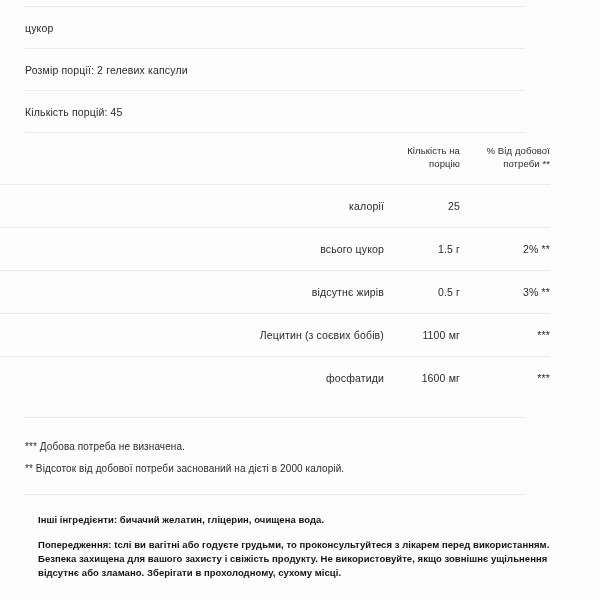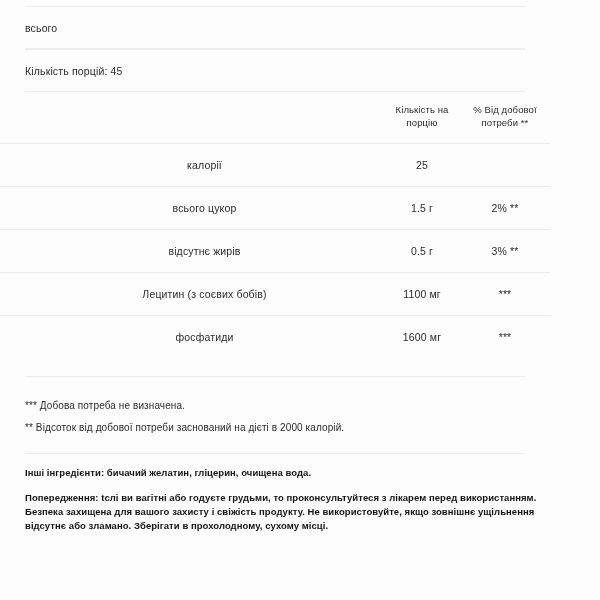--- a/index.html
+++ b/index.html
@@ -46,21 +46,21 @@
   
   .nf-table {
     width: 100%;
     border-collapse: collapse;
     table-layout: fixed;
   }
   .nf-table td, .nf-table th {
     padding: 0;
     margin: 0;
     vertical-align: top;
-    text-align: center;
+    text-align: right;
     font-weight: normal;
   }
   .col-name   { width: 359px; }
   .col-amount { width: 76px; }
   .col-dv     { width: 90px; }
   .col-pad    { width: 75px; }
 
   .head-row th {
     padding-top: 12px;
     padding-bottom: 14px;
@@ -95,22 +95,23 @@
   }
   .footnote {
     font-size: 10px;
     line-height: 22px;
     color: #2b2b2b;
     letter-spacing: .1px;
   }
 
   
   .disclaimers {
-    padding: 0 25px;
-    box-sizing: border-box;
+    padding: 0 38px;
+    box-sizing: border-box;
+    margin-top: 6px;
   }
   .disclaimer {
     font-size: 9.5px;
     font-weight: bold;
     line-height: 14px;
     color: #141414;
     letter-spacing: .05px;
     margin-bottom: 11px;
     max-width: 552px;
   }
@@ -123,24 +124,27 @@
 </style>
 </head>
 <body>
 
 <div class="panel">
 
   <div class="sp-6"></div>
   <div class="rule"></div>
 
   <div class="info-row">
-    <span>всього</span>
-  </div>
-  <div class="rule"></div>
-
+    <span>цукор</span>
+  </div>
+  <div class="rule"></div>
+
+  <div class="info-row">
+    <span>Розмір порції: 2 гелевих капсули</span>
+  </div>
   <div class="rule"></div>
 
   <div class="info-row">
     <span>Кількість порцій: 45</span>
   </div>
   <div class="rule"></div>
 
   <table class="nf-table">
     <thead>
       <tr class="head-row">

